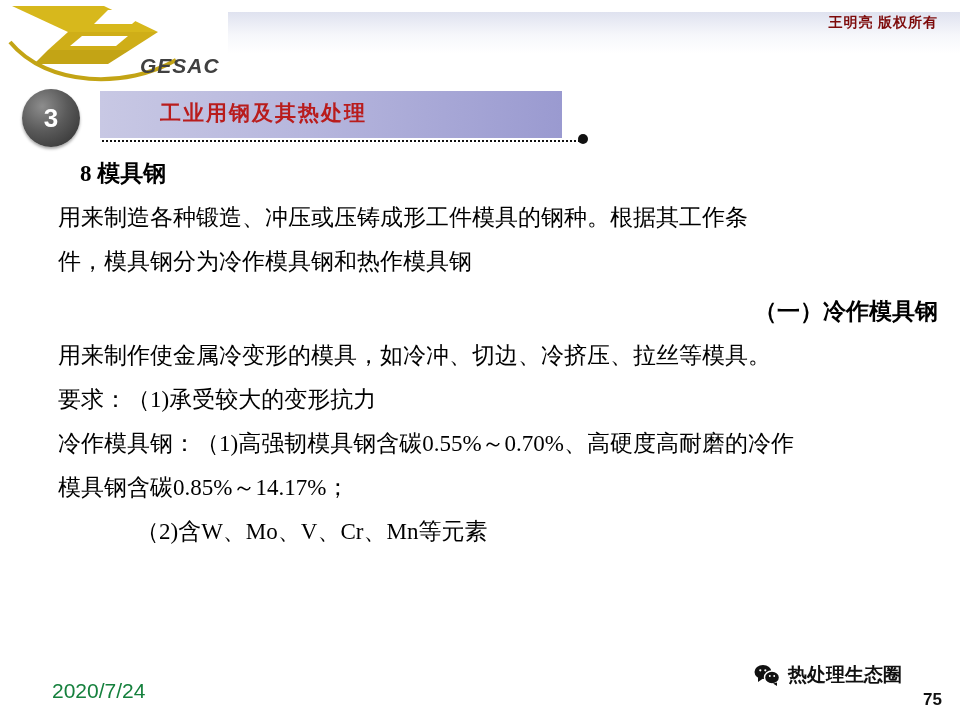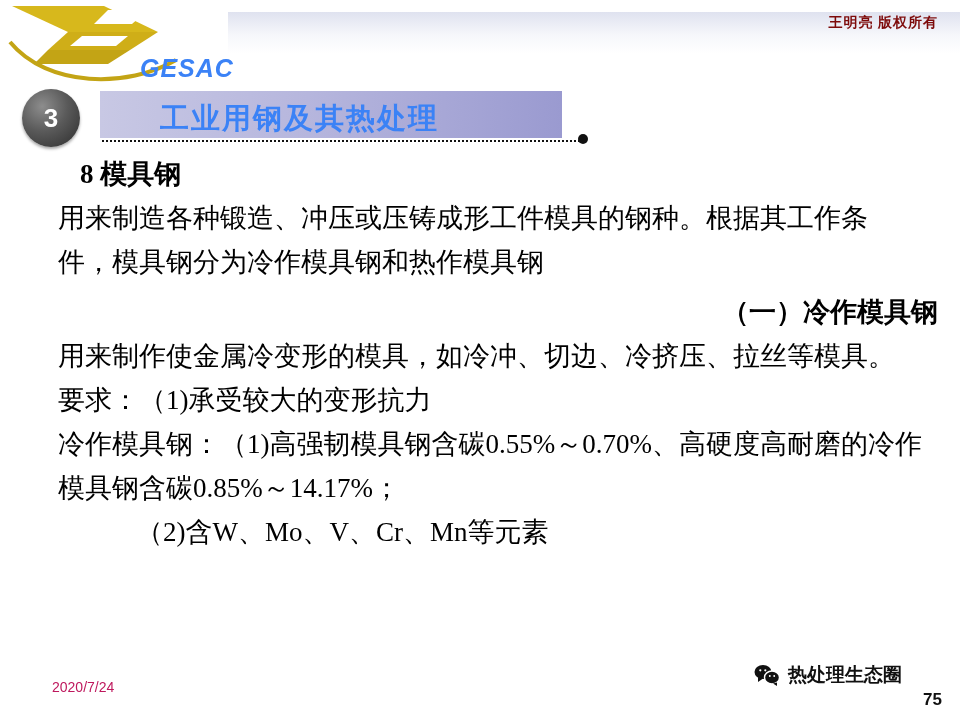--- a/index.html
+++ b/index.html
@@ -61,22 +61,22 @@
     width: 225px;
     height: 80px;
   }
   .logo-text {
     position: absolute;
     left: 132px;
     top: 52px;
     font-family: "Liberation Sans", sans-serif;
     font-weight: bold;
     font-style: italic;
-    font-size: 25px;
-    color: #3b82f6;
+    font-size: 21px;
+    color: #404040;
     letter-spacing: 1px;
   }
 
   
   .chapter-circle {
     position: absolute;
     left: 22px;
     top: 89px;
     width: 58px;
     height: 58px;
@@ -106,22 +106,22 @@
     width: 462px;
     height: 47px;
     background: linear-gradient(to right, #c8c8e4 0%, #b6b6dd 45%, #9a9ad0 100%);
   }
   .title-text {
     position: absolute;
     left: 160px;
     top: 99px;
     font-family: "Liberation Sans", "DejaVu Sans", sans-serif;
     font-weight: bold;
-    font-size: 29px;
-    color: #3b82f6;
+    font-size: 21px;
+    color: #b91c1c;
     letter-spacing: 2px;
     white-space: nowrap;
   }
   .title-underline {
     position: absolute;
     left: 102px;
     top: 140px;
     width: 478px;
     height: 0;
     border-top: 2px dotted #111111;
@@ -137,40 +137,40 @@
   }
 
   
   .content {
     position: absolute;
     left: 58px;
     top: 152px;
     width: 880px;
   }
   .line {
-    font-size: 27px;
+    font-size: 23px;
     line-height: 44px;
     white-space: nowrap;
     color: #000000;
   }
   .line.bold {
     font-weight: bold;
   }
   .indent-1 { padding-left: 22px; }
   .indent-2 { padding-left: 78px; }
   .gap-sm { margin-top: 6px; text-align: right; }
 
   
   .date {
     position: absolute;
     left: 52px;
     top: 679px;
     font-family: "Liberation Sans", "DejaVu Sans", sans-serif;
-    font-size: 14px;
-    color: #be185d;
+    font-size: 21px;
+    color: #15803d;
   }
   .page-num {
     position: absolute;
     right: 18px;
     top: 690px;
     font-family: "Liberation Sans", sans-serif;
     font-weight: bold;
     font-size: 17px;
     color: #111111;
     margin-left: 12px;

